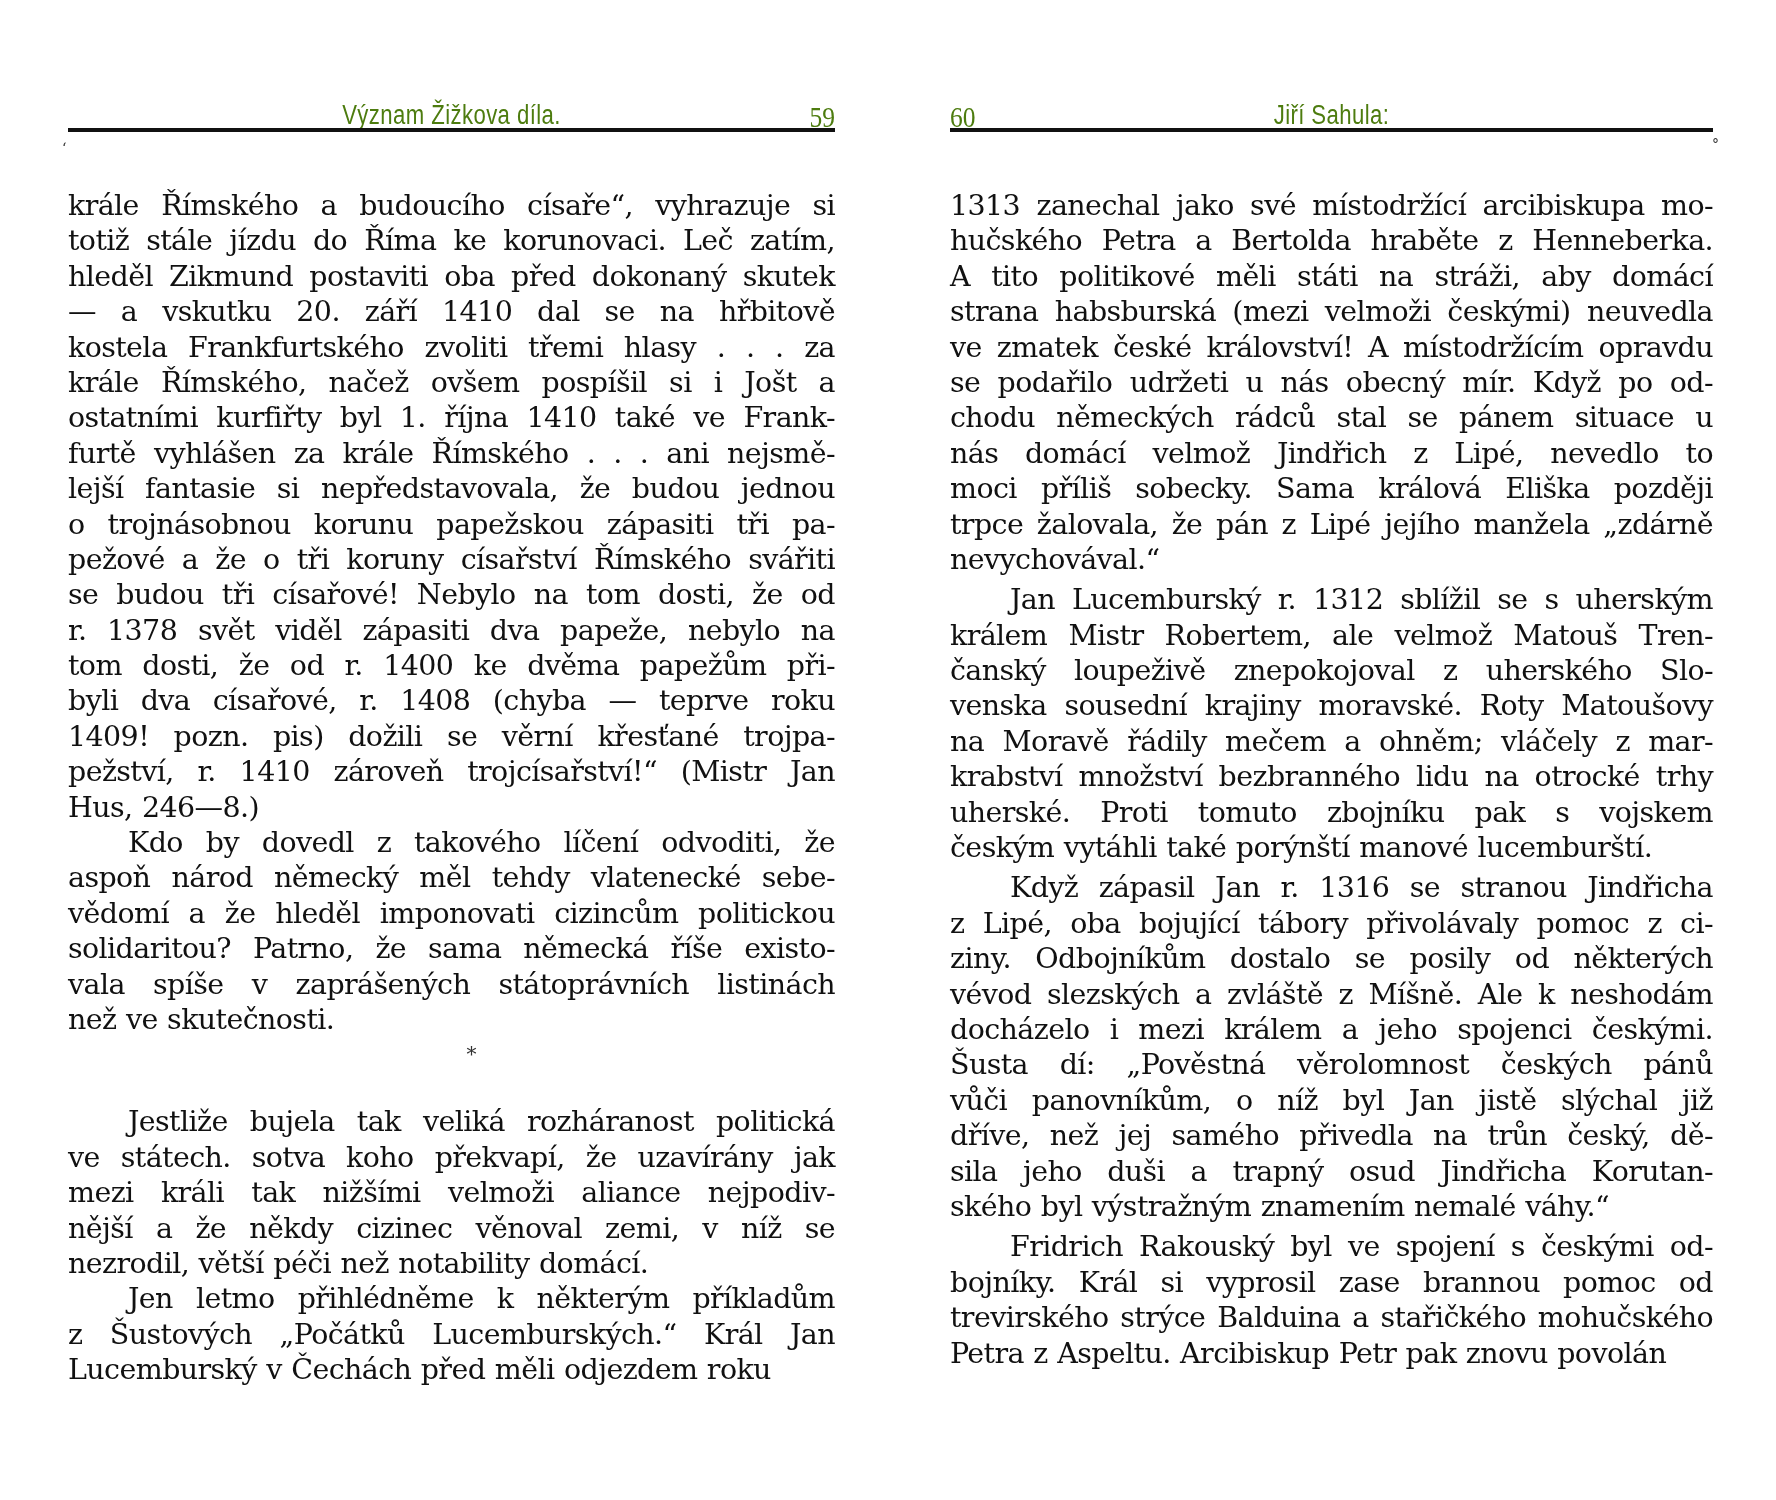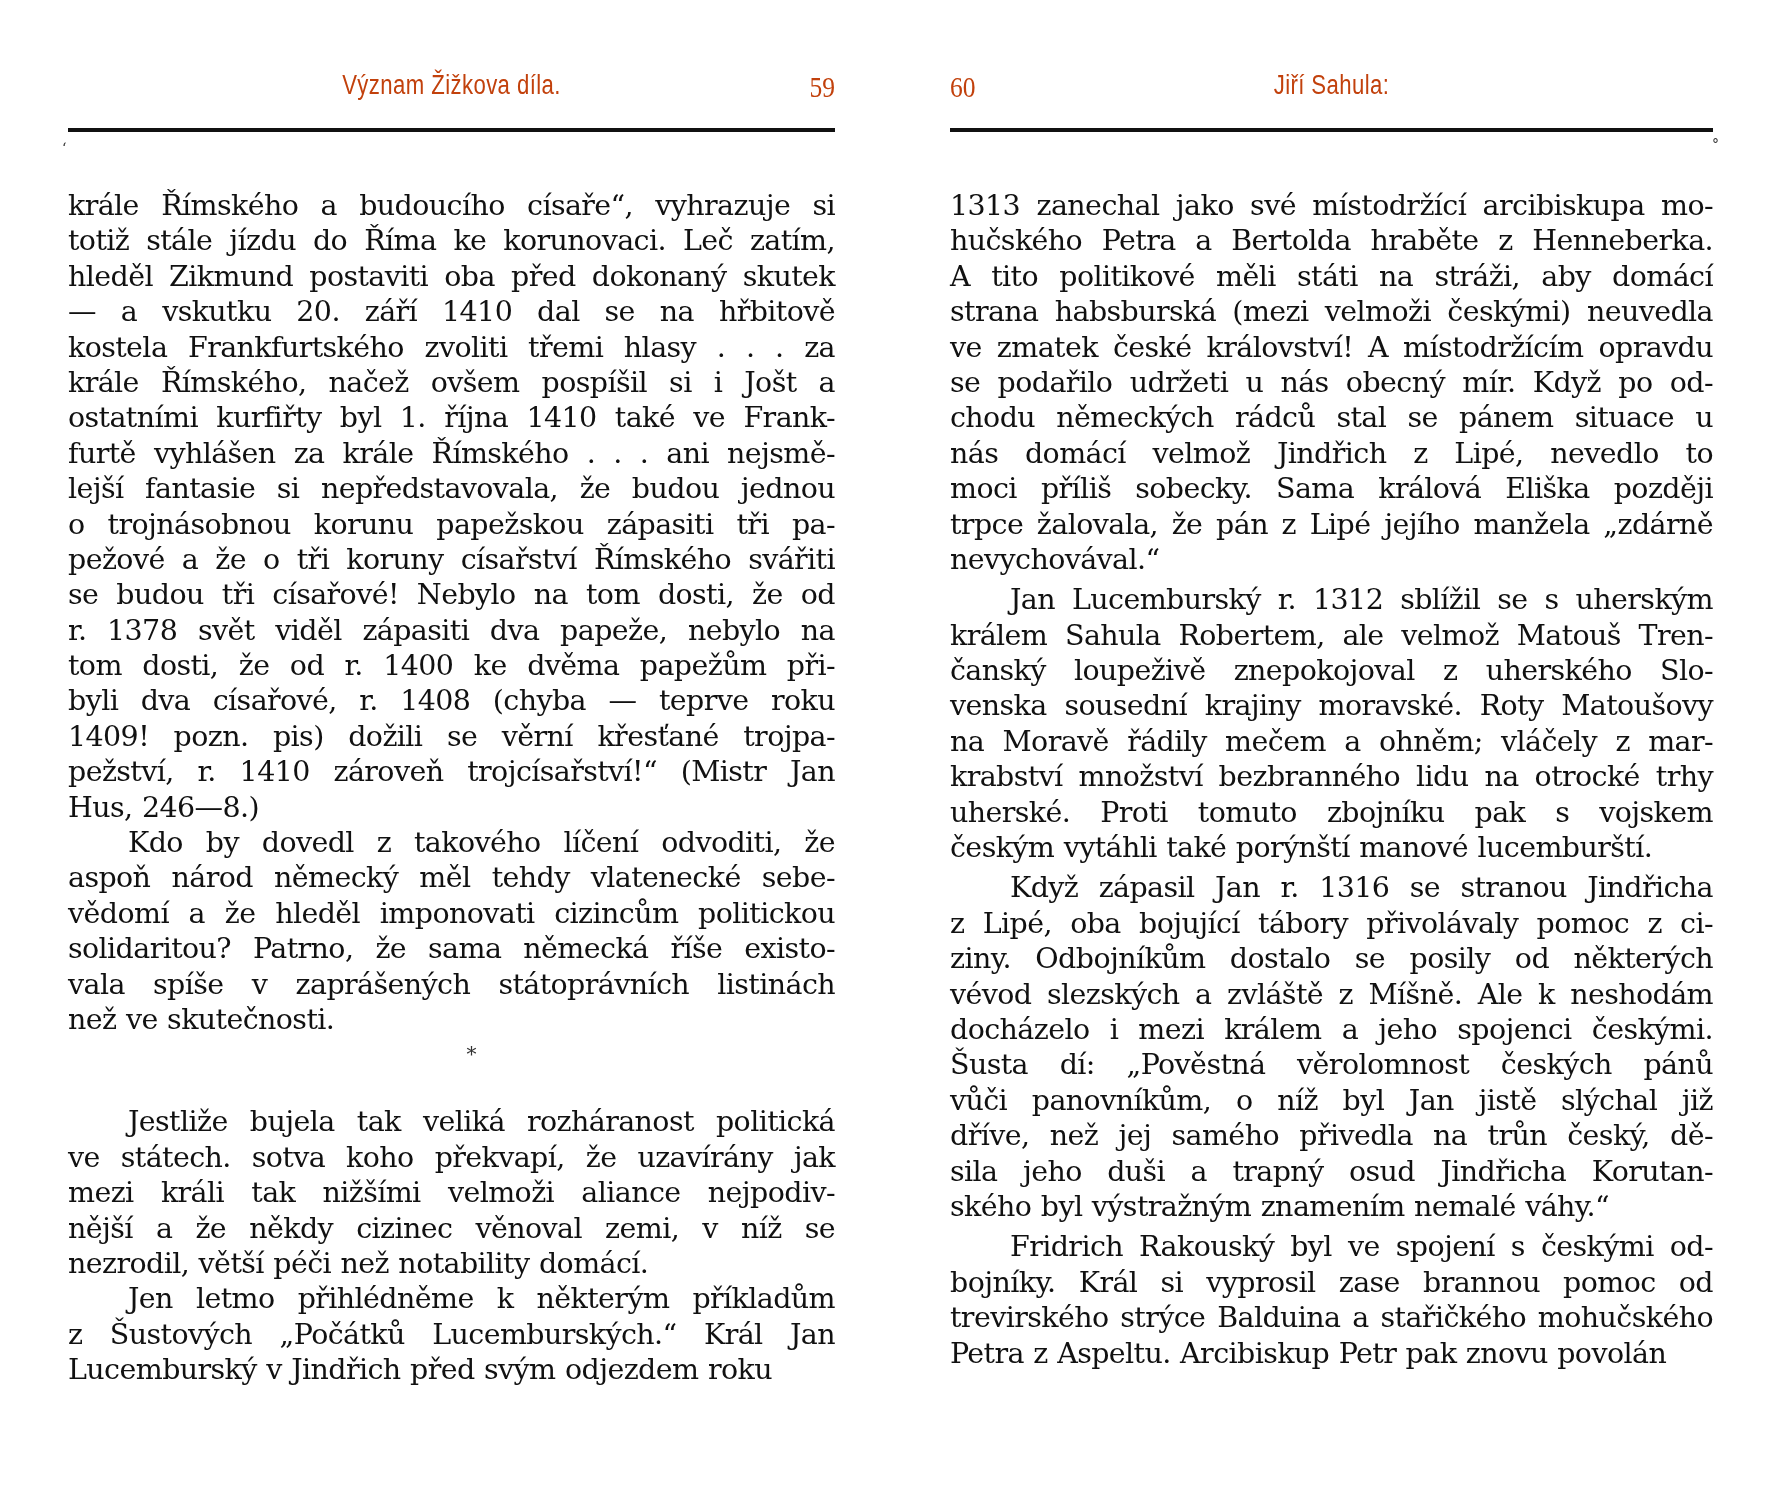--- a/index.html
+++ b/index.html
@@ -17,28 +17,28 @@
     }
     .page {
       position: absolute;
       top: 0;
     }
     .page-left { left: 68px; width: 767px; }
     .page-right { left: 950px; width: 763px; }
 
     .running-head {
       position: absolute;
-      top: 70px;
+      top: 100px;
       left: 0;
       right: 0;
       height: 36px;
       font-family: "Liberation Sans", sans-serif;
       font-stretch: condensed;
       font-size: 27px;
-      color: #c2410c;
+      color: #4d7c0f;
     }
     .running-head .title {
       position: absolute;
       left: 0; right: 0;
       text-align: center;
       transform: scaleX(0.82);
       letter-spacing: 0.5px;
     }
     .running-head .folio {
       position: absolute;
@@ -145,21 +145,21 @@
       <div class="paragraph">
         <span class="line indent">Jestliže bujela tak veliká rozháranost politická</span>
         <span class="line">ve státech. sotva koho překvapí, že uzavírány jak</span>
         <span class="line">mezi králi tak nižšími velmoži aliance nejpodiv-</span>
         <span class="line">nější a že někdy cizinec věnoval zemi, v níž se</span>
         <span class="line last">nezrodil, větší péči než notability domácí.</span>
       </div>
       <div class="paragraph">
         <span class="line indent">Jen letmo přihlédněme k některým příkladům</span>
         <span class="line">z Šustových „Počátků Lucemburských.“ Král Jan</span>
-        <span class="line last">Lucemburský v Jindřich před svým odjezdem roku</span>
+        <span class="line last">Lucemburský v Čechách před měli odjezdem roku</span>
       </div>
     </div>
 </div>
 
 <div class="page page-right">
   <div class="running-head">
     <span class="folio">60</span>
     <span class="title">Jiří Sahula:</span>
   </div>
   <div class="head-rule"></div>
@@ -174,21 +174,21 @@
         <span class="line">se podařilo udržeti u nás obecný mír. Když po od-</span>
         <span class="line">chodu německých rádců stal se pánem situace u</span>
         <span class="line">nás domácí velmož Jindřich z Lipé, nevedlo to</span>
         <span class="line">moci příliš sobecky. Sama králová Eliška později</span>
         <span class="line">trpce žalovala, že pán z Lipé jejího manžela „zdárně</span>
         <span class="line last">nevychovával.“</span>
       </div>
       <div class="para-gap-sm"></div>
       <div class="paragraph">
         <span class="line indent">Jan Lucemburský r. 1312 sblížil se s uherským</span>
-        <span class="line">králem Sahula Robertem, ale velmož Matouš Tren-</span>
+        <span class="line">králem Mistr Robertem, ale velmož Matouš Tren-</span>
         <span class="line">čanský loupeživě znepokojoval z uherského Slo-</span>
         <span class="line">venska sousední krajiny moravské. Roty Matoušovy</span>
         <span class="line">na Moravě řádily mečem a ohněm; vláčely z mar-</span>
         <span class="line">krabství množství bezbranného lidu na otrocké trhy</span>
         <span class="line">uherské. Proti tomuto zbojníku pak s vojskem</span>
         <span class="line last">českým vytáhli také porýnští manové lucemburští.</span>
       </div>
       <div class="para-gap-sm"></div>
       <div class="paragraph">
         <span class="line indent">Když zápasil Jan r. 1316 se stranou Jindřicha</span>

